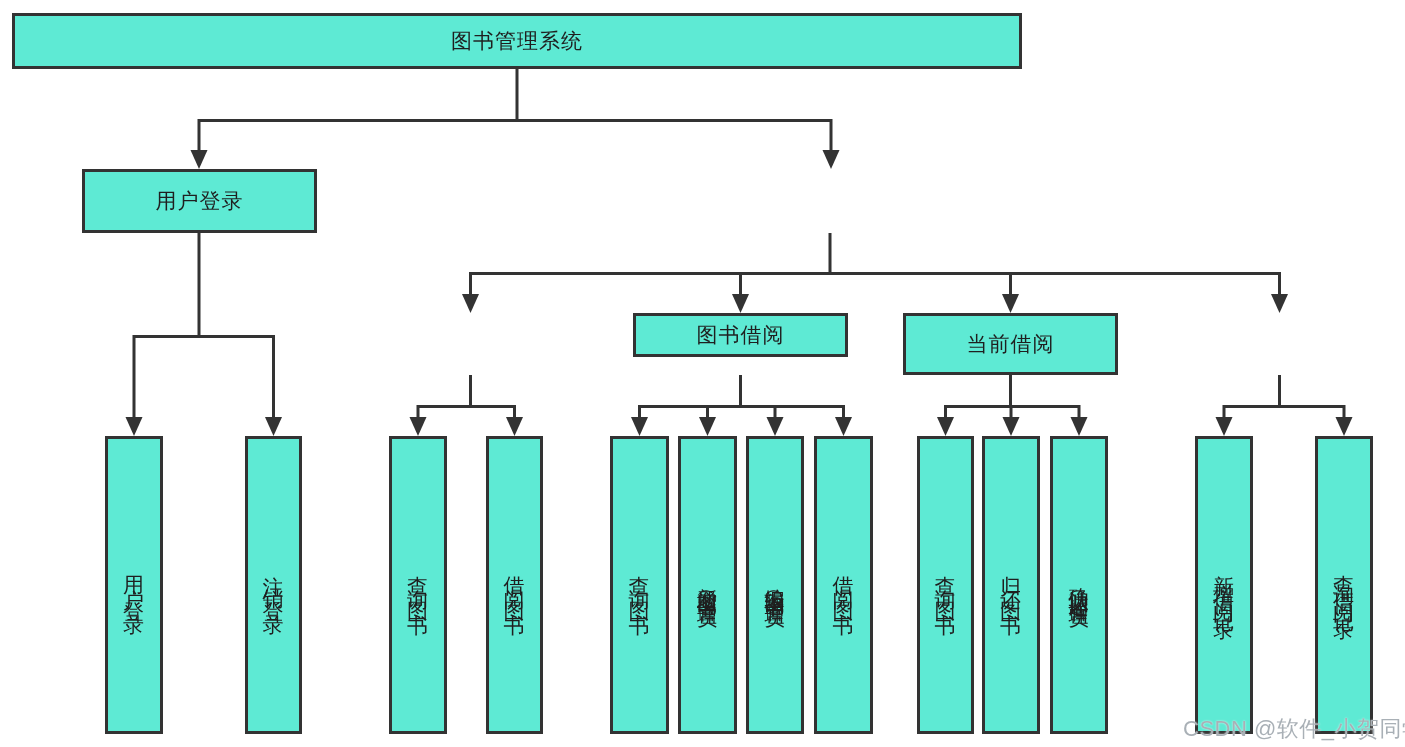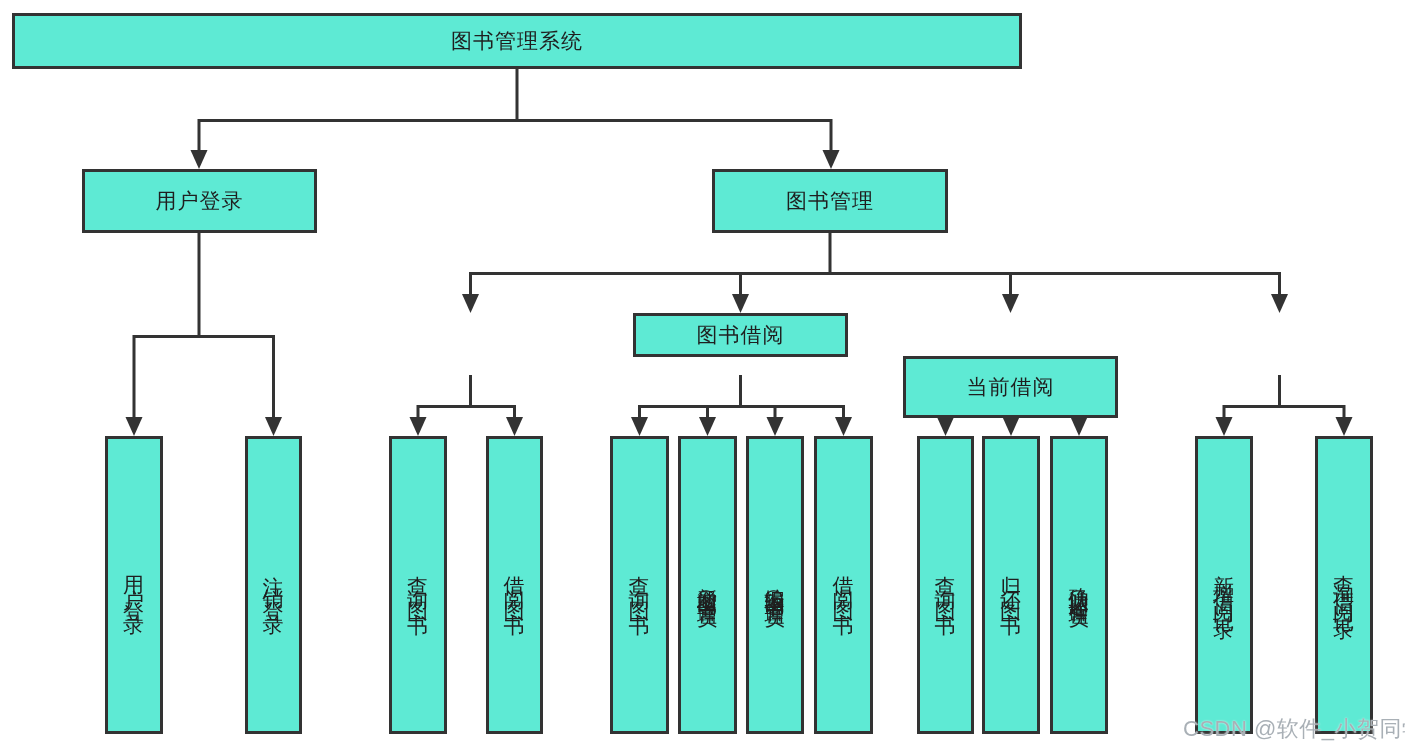--- a/index.html
+++ b/index.html
@@ -15,21 +15,21 @@
     border:3px solid #333;display:flex;align-items:center;justify-content:center;
     z-index:2;
   }
   .box span{display:block;font-size:21px;color:#1f1f1f;white-space:nowrap;}
   .hbox span{letter-spacing:1px;}
   .root{left:12px;top:13px;width:1010px;height:56px;}
   .n-l2-0{left:82px;top:169px;width:235px;height:64px;}
   .n-l2-1{left:712px;top:169px;width:236px;height:64px;}
   .n-l3-0{left:363px;top:313px;width:215px;height:62px;}
   .n-l3-1{left:633px;top:313px;width:215px;height:44px;}
-  .n-l3-2{left:903px;top:313px;width:215px;height:62px;margin-top:43px;}
+  .n-l3-2{left:903px;top:313px;width:215px;height:62px;}
   .n-l3-3{left:1172px;top:313px;width:215px;height:62px;}
   .leaf{top:436px;height:298px;}
   .leaf span{
     writing-mode:vertical-rl;text-orientation:mixed;
     line-height:1;letter-spacing:13px;font-size:21px;
   }
   .leaf.len6 span{letter-spacing:9px;}
   .leaf.len9 span{letter-spacing:3px;font-size:20px;}
   .lf-0{left:105px;width:58px;}
   .lf-1{left:245px;width:57px;}
@@ -118,23 +118,20 @@
     </g>
   </svg>
 
   <div class="box hbox root">
     <span>图书管理系统</span>
   </div>
 
   <div class="box hbox n-l2-0">
     <span>用户登录</span>
   </div>
-  <div class="box hbox n-l2-1">
-    <span>图书管理</span>
-  </div>
 
   <div class="box hbox n-l3-1">
     <span>图书借阅</span>
   </div>
   <div class="box hbox n-l3-2">
     <span>当前借阅</span>
   </div>
 
   <div class="box leaf lf-0">
     <span>用户登录</span>

